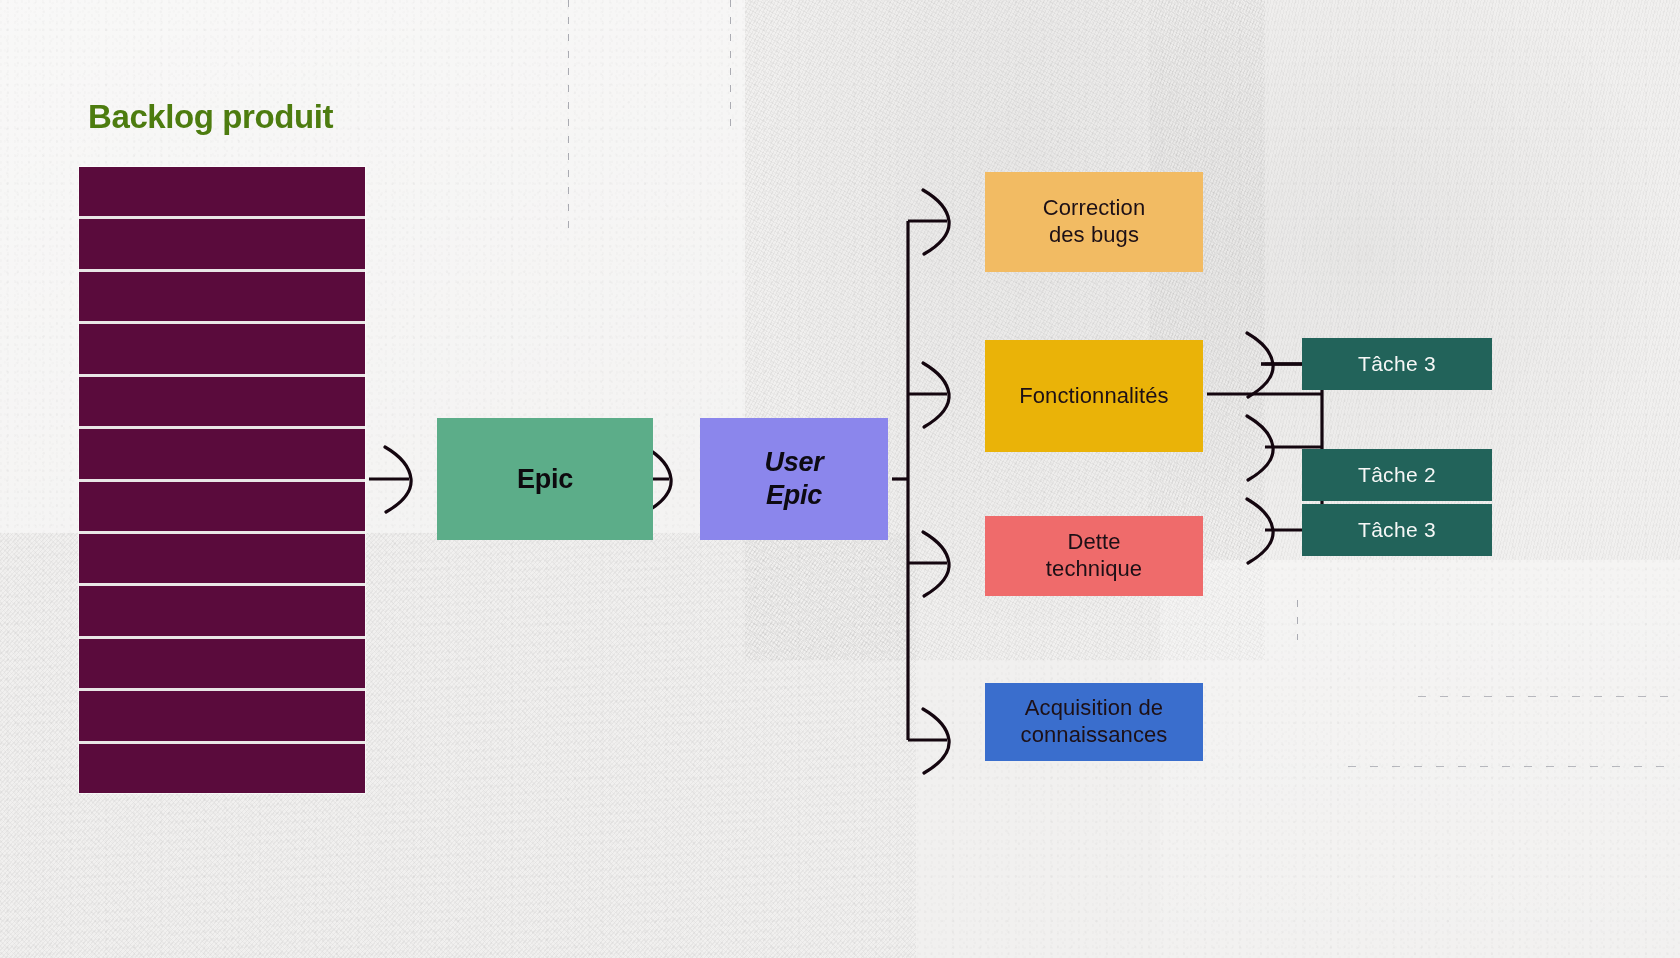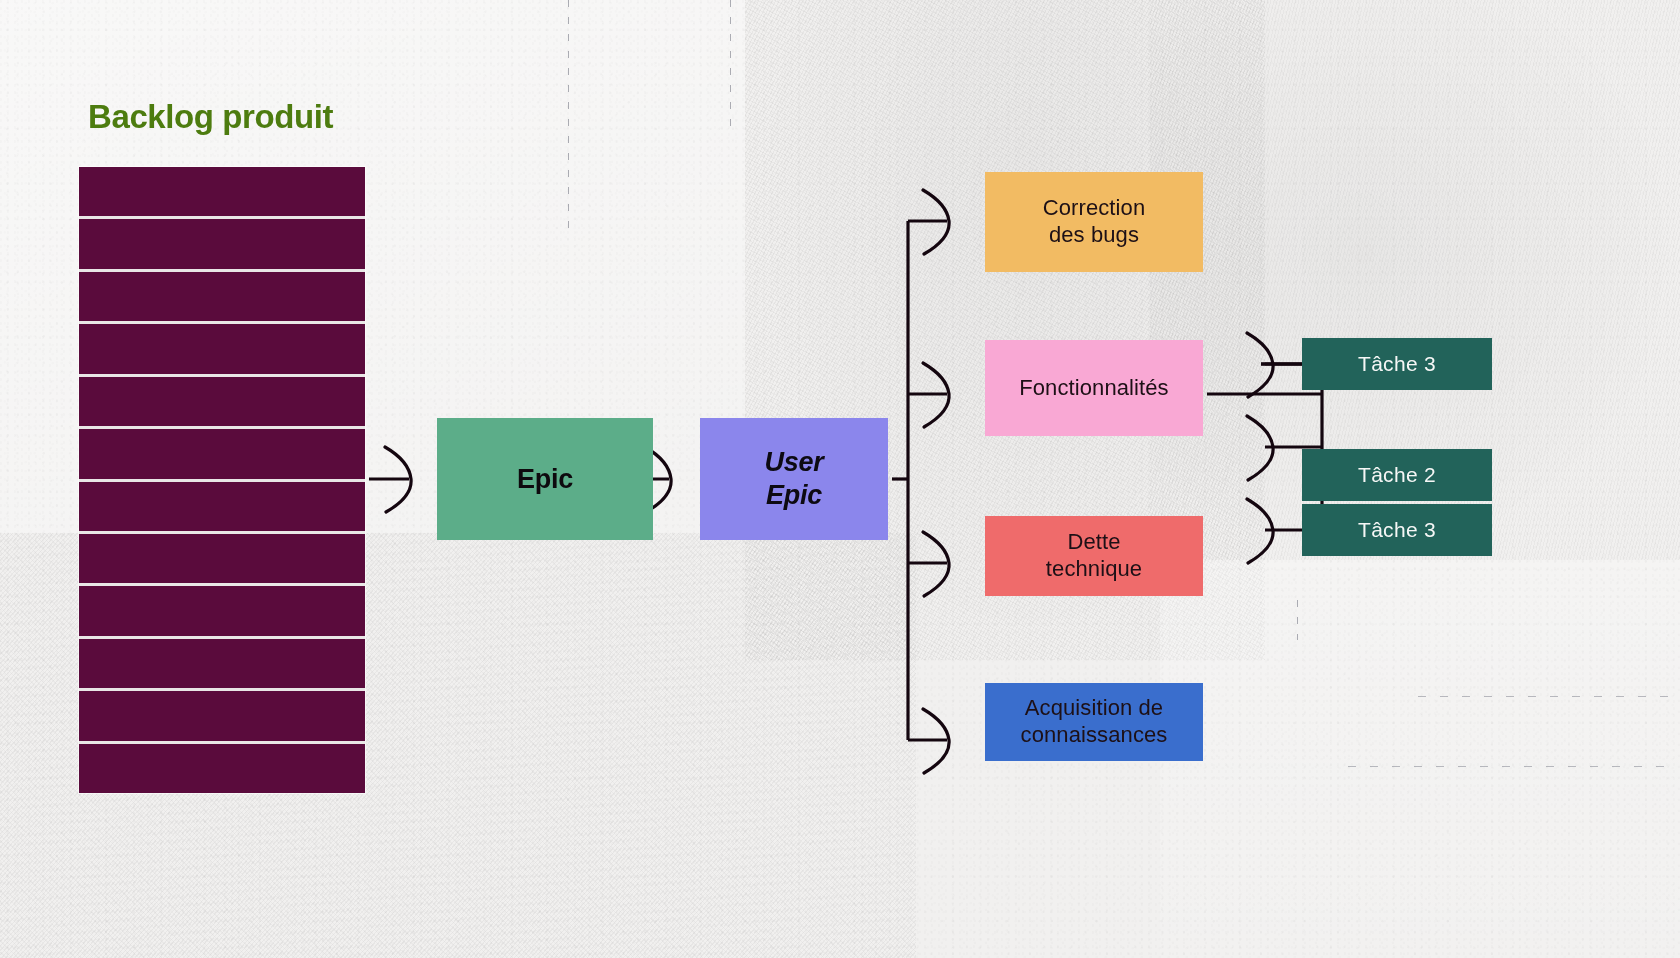--- a/index.html
+++ b/index.html
@@ -163,21 +163,21 @@
   .node-branch {
     left: 985px;
     width: 218px;
     font-size: 22px;
     font-weight: 400;
     letter-spacing: .1px;
     color: #1d1016;
     padding: 0 10px;
   }
   .n-bugs      { top: 172px; height: 100px; background: #f2bb63; }
-  .n-features  { top: 340px; height: 96px; background: #f9a8d4; }
+  .n-features  { top: 340px; height: 112px; background: #eab308; }
   .n-debt      { top: 516px; height: 80px; background: #ef6b6b; }
   .n-knowledge { top: 683px; height: 78px; background: #3a6ecd; }
 
   .node-task {
     left: 1302px;
     width: 190px;
     height: 52px;
     background: #22635a;
     color: #f6f7f6;
     font-size: 21px;

